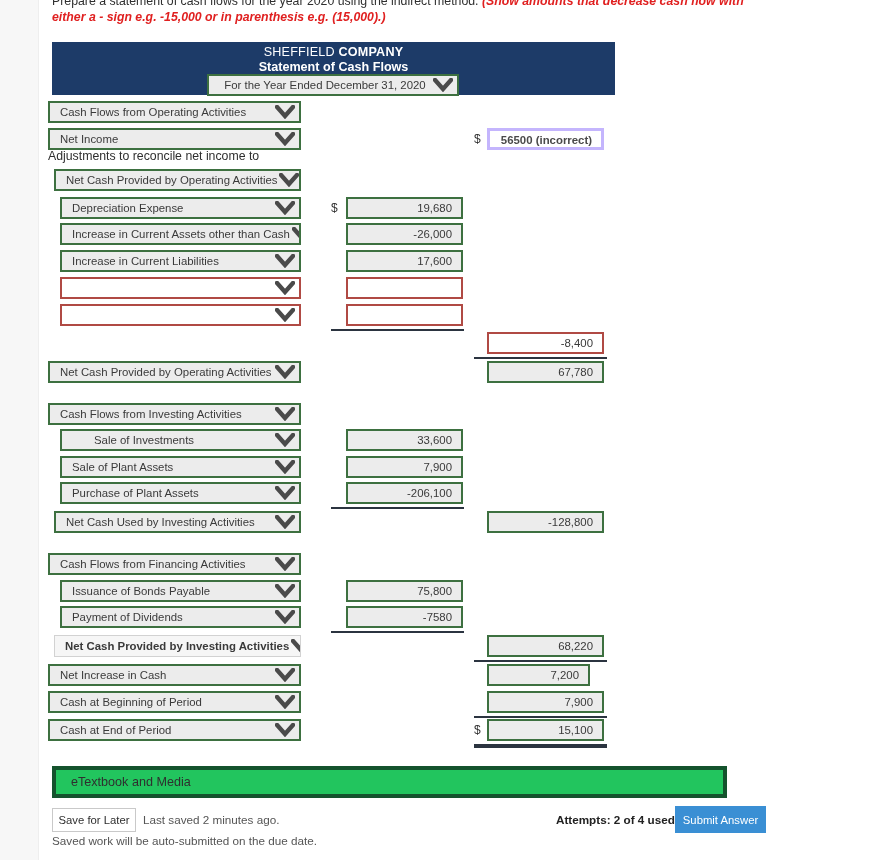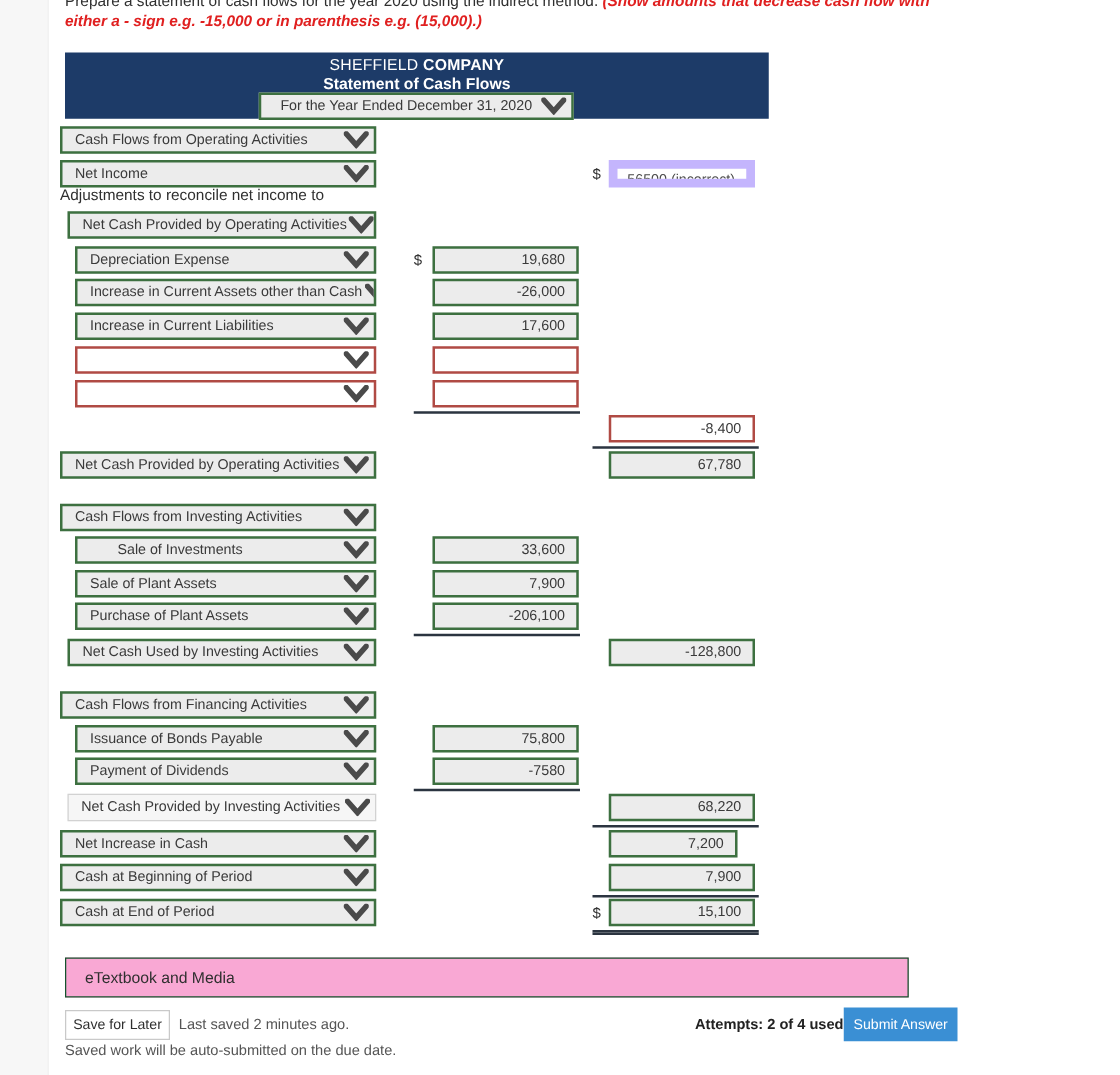--- a/index.html
+++ b/index.html
@@ -51,21 +51,21 @@
     height: 22px;
     background: #ececec;
     border: 2px solid #3d7040;
     display: flex; align-items: center;
     padding: 0 0 0 10px;
     font-size: 11.4px;
     color: #3a3a3a;
     white-space: nowrap; overflow: hidden;
   }
   .sel.err { border-color: #b04a44; background: #ffffff; }
-  .sel.neutral { border: 1px solid #d2d2d2; background: #f6f6f6; }
+  .sel.neutral { border: 1px solid #d2d2d2; background: #f6f6f6; font-weight: bold; }
   .sel .lbl { flex: 1 1 auto; }
   .chev {
     flex: 0 0 auto;
     width: 24px; height: 22px;
     display: flex; align-items: center; justify-content: center;
     margin-right: 2px;
   }
   .chev svg { display:block; }
   
   .num {
@@ -74,38 +74,38 @@
     background: #ececec;
     border: 2px solid #3d7040;
     font-size: 11.4px;
     color: #3a3a3a;
     text-align: right;
     line-height: 18px;
     padding-right: 9px;
     white-space: nowrap; overflow: hidden;
   }
   .num.err { border-color: #b04a44; background: #ffffff; }
-  .num.neutral { border: 7px solid #c4b5fd; background: #ffffff; color:#4a4a4a; }
+  .num.neutral { border: 3px solid #c4b5fd; background: #ffffff; color:#4a4a4a;font-weight:bold; }
   .dollar {
     position: absolute;
     font-size: 12px; color: #333333; line-height: 22px;
   }
   .rule {
     position: absolute; height: 0;
     border-top: 2px solid #2b3440;
   }
   .rule.dbl { border-top: 2px solid #2b3440; border-bottom: 2px solid #2b3440; height: 4px;}
   .plain {
     position: absolute; font-size: 12.3px; color:#2f2f2f;
   }
   
   .etext {
     position: absolute; left: 13px; top: 766px;
     width: 675px; height: 32px;
-    background: #f9a8d4; border: 1px solid #14532d;
+    background: #22c55e; border: 4px solid #14532d;
     display: flex; align-items: center; padding-left: 15px;
     font-size: 12.6px; color: #2f2f2f;
   }
   .save-btn {
     position: absolute; left: 13px; top: 808px;
     width: 84px; height: 24px;
     background: #ffffff; border: 1px solid #c9c9c9;
     display: flex; align-items:center; justify-content:center;
     font-size: 11.3px; color: #2f2f2f; cursor: pointer;
   }

